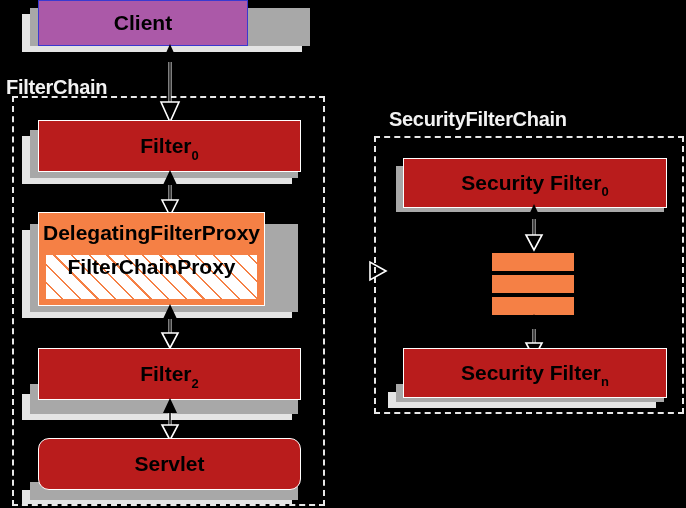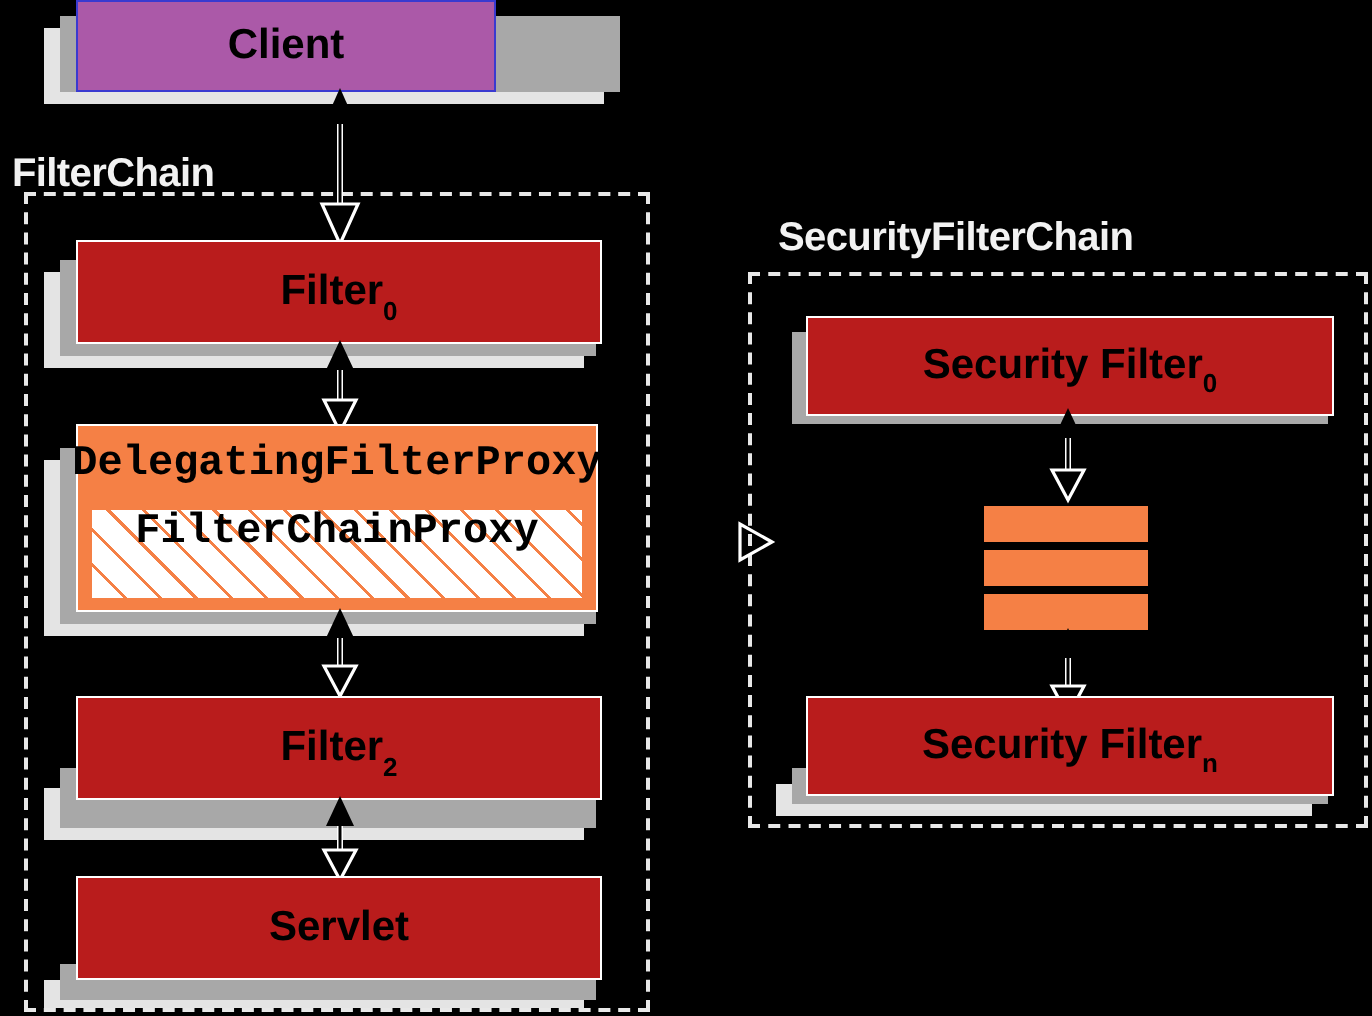--- a/index.html
+++ b/index.html
@@ -159,21 +159,21 @@
 
   <svg class="arrow-svg" style="left:158px; top:170px;" width="24" height="48">
     <line x1="12" y1="6" x2="12" y2="40" stroke="#ffffff" stroke-width="3"></line>
     <line x1="12" y1="6" x2="12" y2="40" stroke="#000000" stroke-width="1.5"></line>
     <polygon points="12,0 5,15 19,15" fill="#000000"></polygon>
     <polygon points="12,46 4,30 20,30" fill="#000000" stroke="#ffffff" stroke-width="1.6"></polygon>
   </svg>
 
   <div class="shadow-far" style="left:22px; top:230px; width:270px; height:88px;"></div>
   <div class="shadow-near" style="left:30px; top:224px; width:268px; height:88px;"></div>
-  <div class="proxy-outer" style="left:38px; top:212px; width:261px; height:94px;font-family:Liberation Mono, monospace;">
+  <div class="proxy-outer" style="left:38px; top:212px; width:227px; height:94px;">
     <div class="proxy-title">DelegatingFilterProxy</div>
     <div class="proxy-inner">
       <span>FilterChainProxy</span>
     </div>
   </div>
 
   <svg class="arrow-svg" style="left:158px; top:304px;" width="24" height="46">
     <line x1="12" y1="6" x2="12" y2="38" stroke="#ffffff" stroke-width="3"></line>
     <line x1="12" y1="6" x2="12" y2="38" stroke="#000000" stroke-width="1.5"></line>
     <polygon points="12,0 5,15 19,15" fill="#000000"></polygon>
@@ -189,21 +189,21 @@
 
   <svg class="arrow-svg" style="left:158px; top:398px;" width="24" height="44">
     <line x1="12" y1="6" x2="12" y2="36" stroke="#ffffff" stroke-width="3"></line>
     <line x1="12" y1="6" x2="12" y2="36" stroke="#000000" stroke-width="1.5"></line>
     <polygon points="12,0 5,15 19,15" fill="#000000"></polygon>
     <polygon points="12,42 4,27 20,27" fill="#000000" stroke="#ffffff" stroke-width="1.6"></polygon>
   </svg>
 
   <div class="shadow-far" style="left:22px; top:490px; width:270px; height:14px;"></div>
   <div class="shadow-near" style="left:30px; top:482px; width:268px; height:18px;"></div>
-  <div class="node" style="left:38px; top:438px; width:263px; height:52px;">
+  <div class="node" style="left:38px; top:438px; width:263px; height:52px;border-radius:11px;">
     <span class="node-label">Servlet</span>
   </div>
 
   <div class="group-label" style="left:389px; top:108px;">SecurityFilterChain</div>
 
   <div class="group-box" style="left:374px; top:136px; width:310px; height:278px;"></div>
 
   <svg class="arrow-svg" style="left:364px; top:258px;" width="26" height="28">
     <polygon points="22,13 6,4 6,22" fill="none" stroke="#ffffff" stroke-width="1.6"></polygon>
   </svg>

